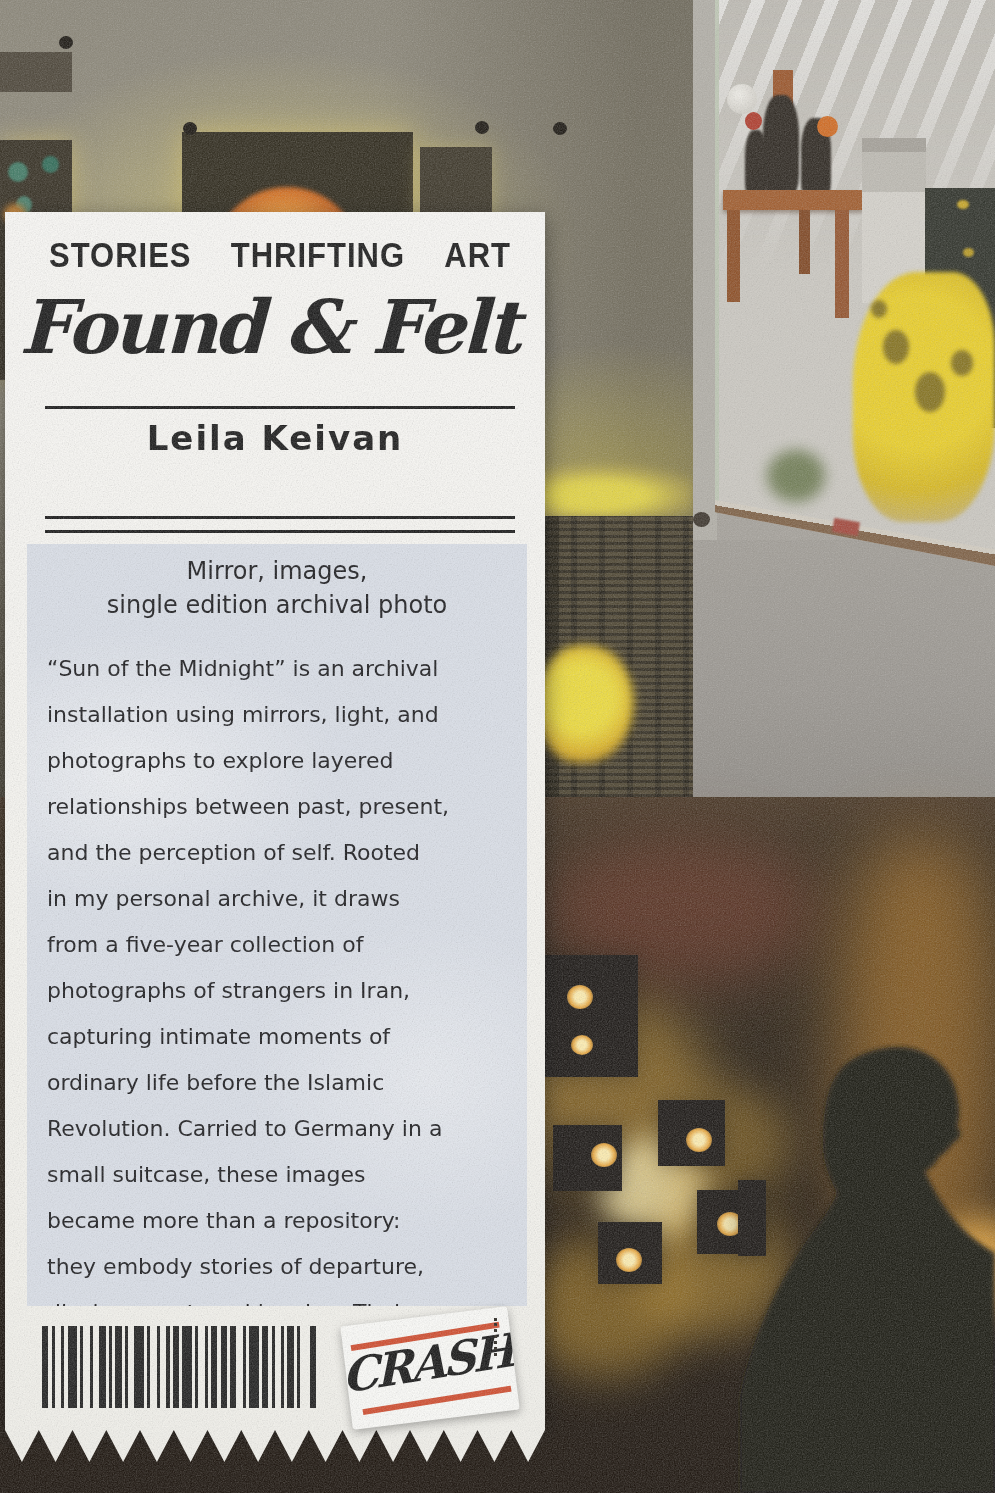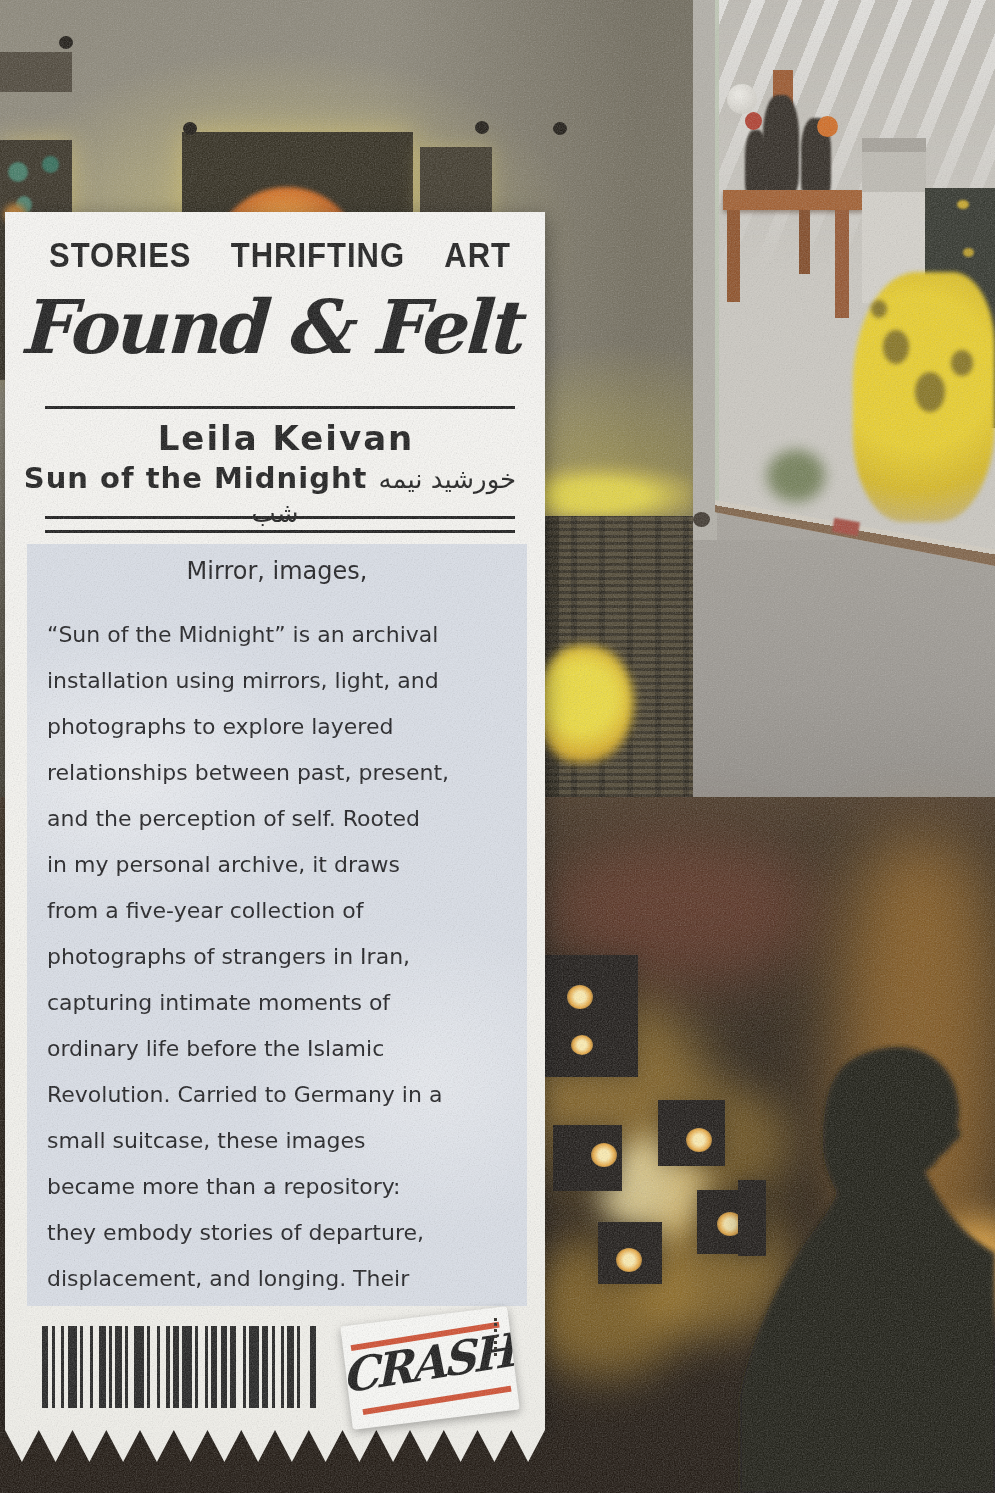--- a/index.html
+++ b/index.html
@@ -104,21 +104,21 @@
   .topics{left:44px;top:26px;right:34px;display:flex;justify-content:space-between;
       font-family:"Liberation Sans",sans-serif;font-weight:700;font-size:31px;
       transform:scaleY(1.12);letter-spacing:1px;}
   .title{left:0;top:72px;width:100%;text-align:center;
       font-family:"DejaVu Serif",serif;font-style:italic;font-weight:700;font-size:74px;
       letter-spacing:-3px;transform:skewX(-4deg);}
   .rule{left:40px;right:30px;height:3px;background:#141414;}
   .rule1{top:194px;}
   .rule2a{top:304px;}
   .rule2b{top:318px;}
-  .artist{left:0;top:206px;width:100%;text-align:center;font-weight:700;font-size:34px;letter-spacing:2px;padding-left:11px;}
+  .artist{left:0;top:206px;width:100%;text-align:center;font-weight:700;font-size:34px;letter-spacing:2px;}
   .worktitle{left:0;top:249px;width:100%;text-align:center;font-weight:700;font-size:29px;letter-spacing:1px;}
   .worktitle .fa{font-size:26px;font-weight:400;margin-right:10px;}
   .descbox{left:22px;top:332px;width:500px;height:762px;box-sizing:border-box;padding:10px 20px 0;
       background:radial-gradient(ellipse 300px 200px at 20% 30%,rgba(255,255,255,.55),transparent 70%),
                  radial-gradient(ellipse 260px 220px at 80% 70%,rgba(255,255,255,.4),transparent 70%),#dbe0e9;
       overflow:hidden;}
   .medium{ text-align:center;font-size:24px;line-height:34px;color:#17171a;}
   .desc{margin-top:24px;font-size:22px;line-height:46px;white-space:pre-line;color:#17171a;}
   .barcode{left:37px;top:1114px;width:274px;height:82px;display:flex;}
   .barcode span{flex-grow:1;}
@@ -250,31 +250,27 @@
       <span>THRIFTING</span>
       <span>ART</span>
     </div>
 
     <div class="abs title">Found &amp; Felt</div>
 
     <div class="abs rule rule1"></div>
 
     <div class="abs artist">Leila Keivan</div>
 
-    <div class="abs worktitle">
-      <span>Sun of the Midnight</span>
-      <span> </span>
-      <span class="fa" dir="rtl">خورشید نیمه شب</span>
-    </div>
 
     <div class="abs rule rule2a"></div>
     <div class="abs rule rule2b"></div>
 
     <div class="abs descbox">
       <div class="medium">Mirror, images,</div>
+      <div class="medium">single edition archival photo</div>
       <div class="desc">“Sun of the Midnight” is an archival
 installation using mirrors, light, and
 photographs to explore layered
 relationships between past, present,
 and the perception of self. Rooted
 in my personal archive, it draws
 from a five-year collection of
 photographs of strangers in Iran,
 capturing intimate moments of
 ordinary life before the Islamic

